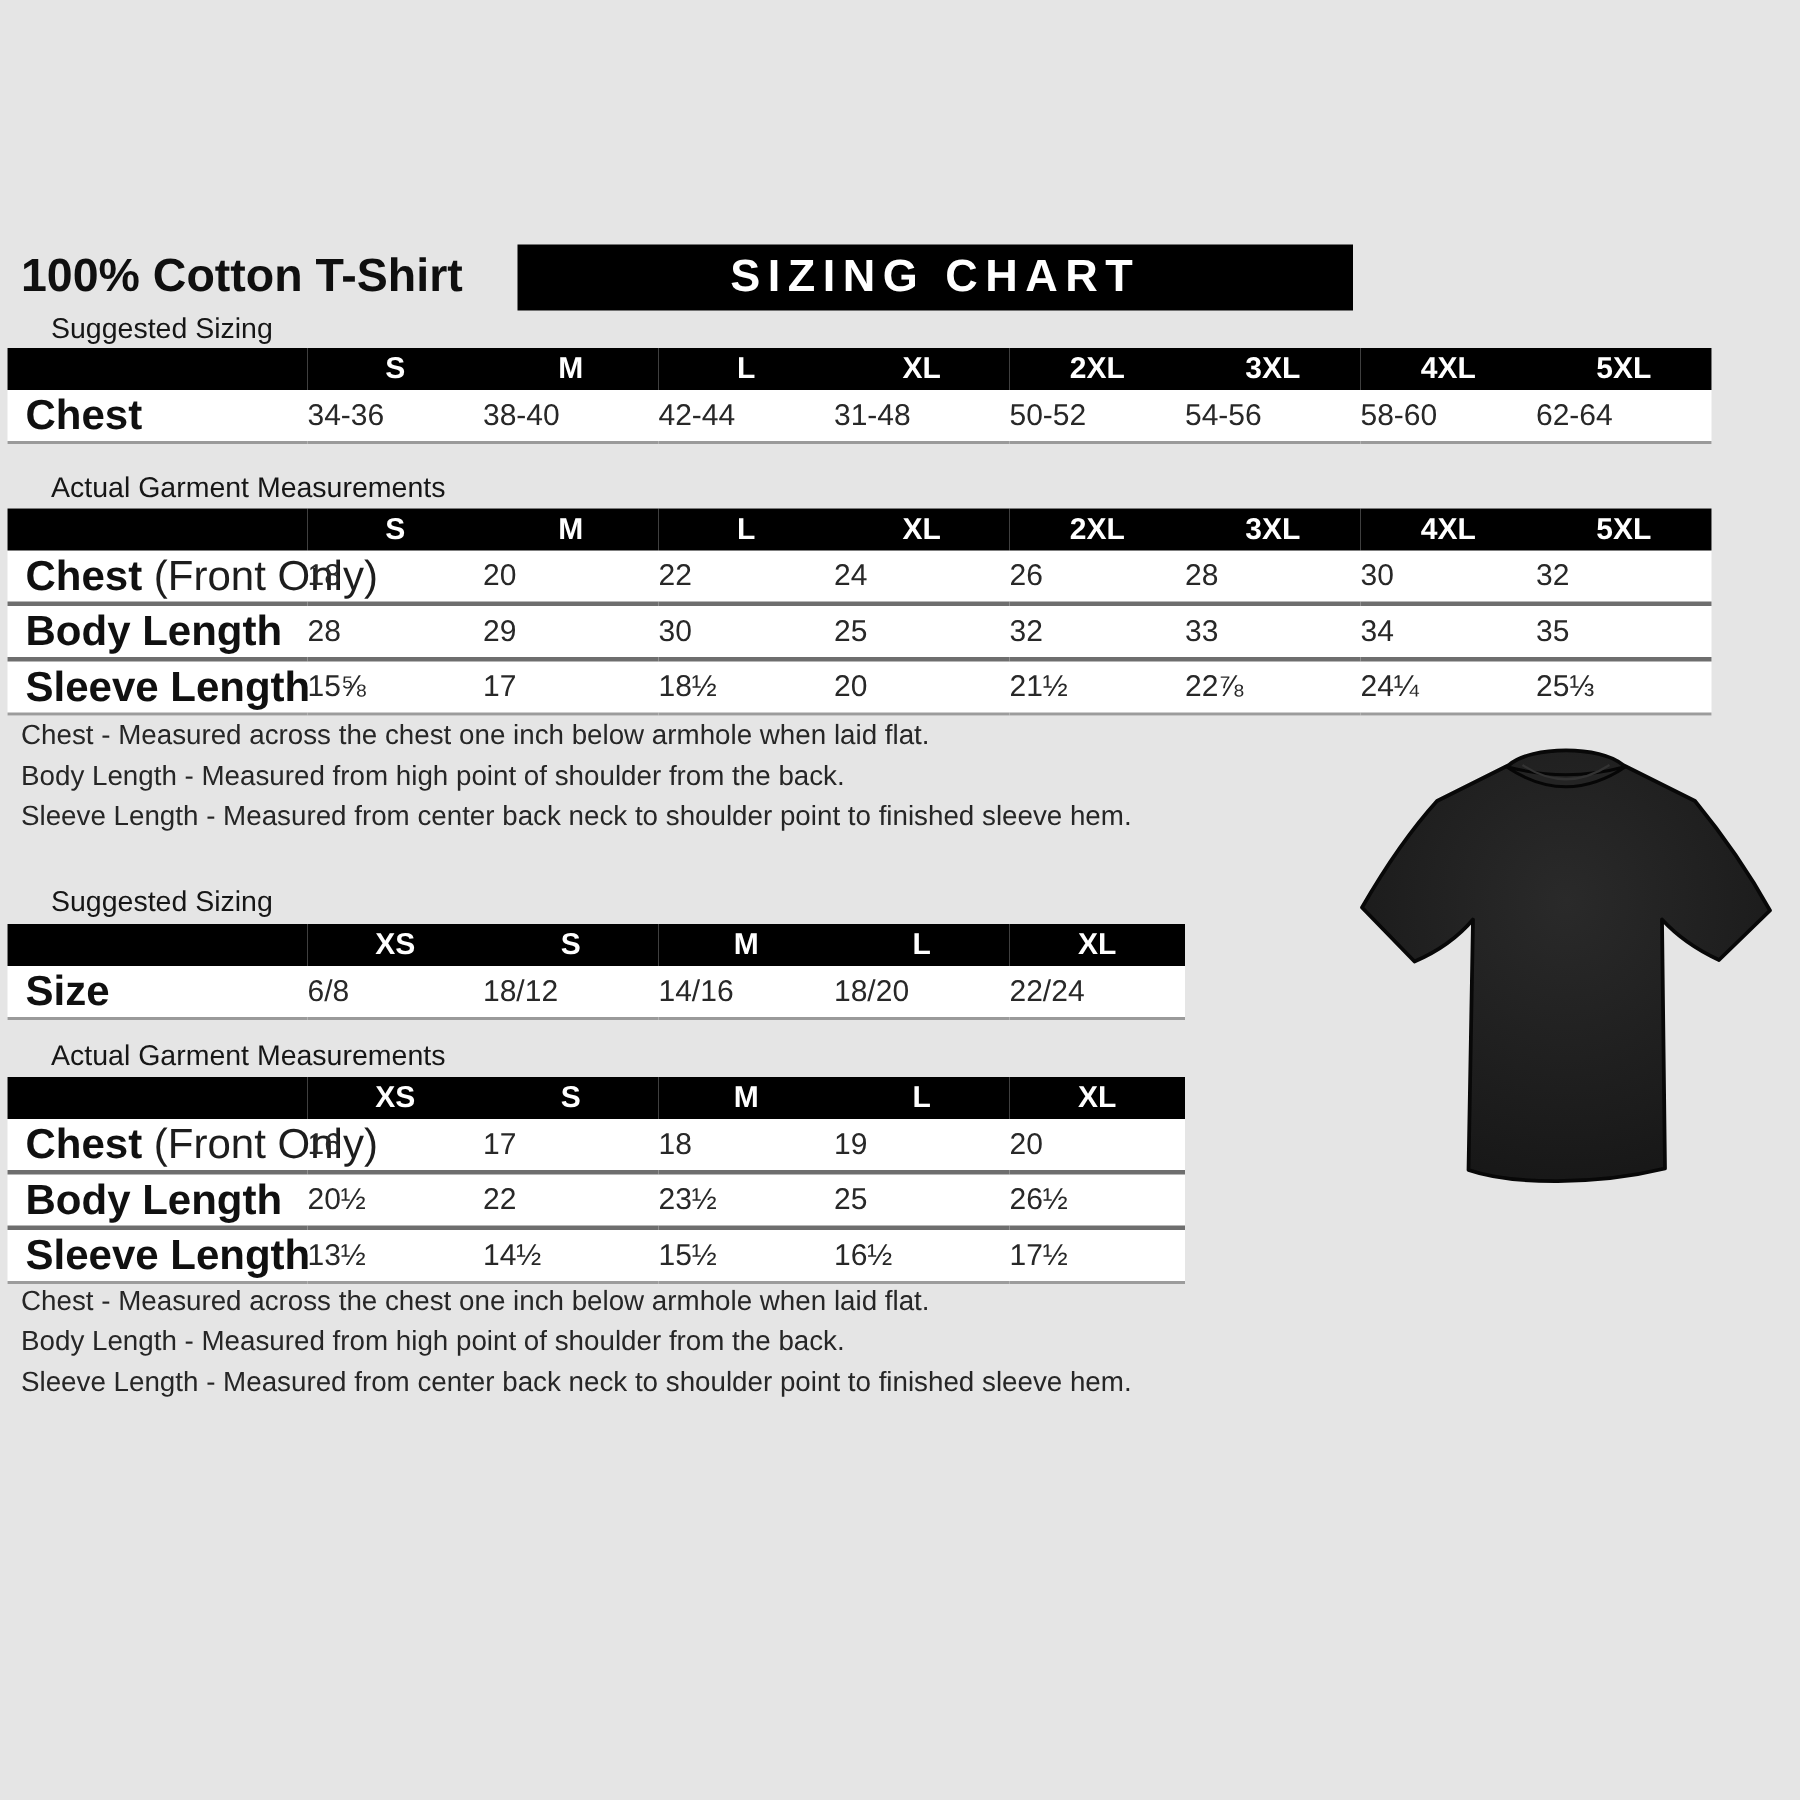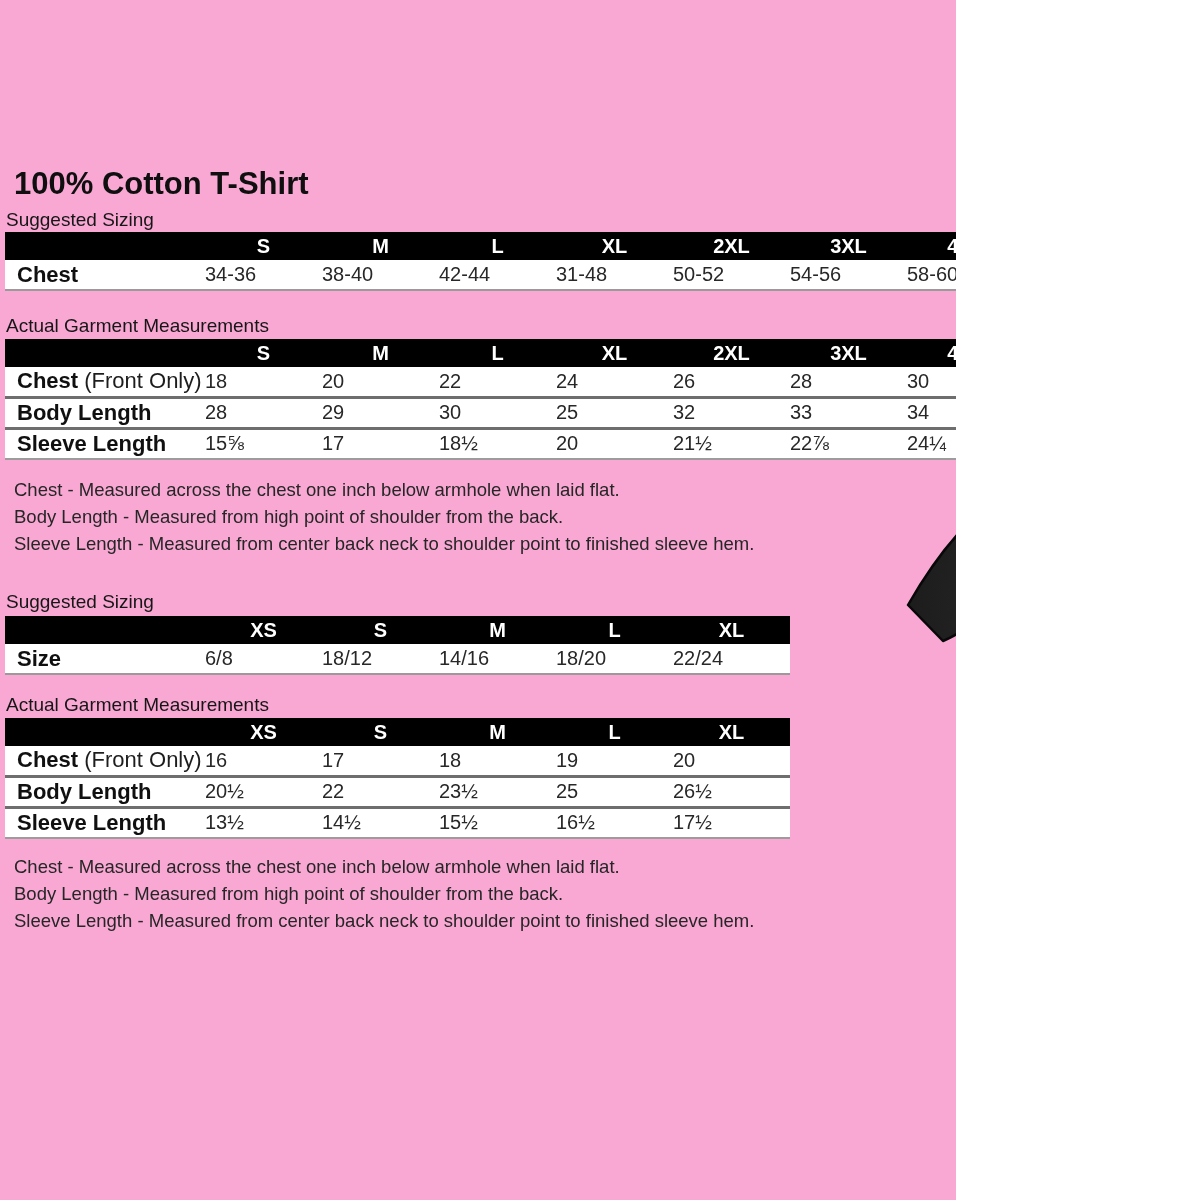--- a/index.html
+++ b/index.html
@@ -1,63 +1,64 @@
 <!DOCTYPE html>
 <html><head>
 <meta charset="utf-8">
 <style>
   html,body{margin:0;padding:0;background:#ffffff;}
   .page{
-    position:relative;width:956px;height:1200px;background:#f9a8d4;overflow:hidden;
+    position:relative;width:1200px;height:1200px;background:#e5e5e5;overflow:hidden;
     font-family:"Liberation Sans", sans-serif;color:#1a1a1a;
   }
   .h-title{position:absolute;font-weight:bold;font-size:31px;color:#0f0f0f;white-space:nowrap;}
   #adult-title{left:14px;top:166px;}
   #youth-title{left:5px;top:551px;}
   .banner{
     position:absolute;left:345px;top:163px;width:557px;height:44px;background:#000000;
     color:#ffffff;display:flex;align-items:center;justify-content:center;
     font-weight:bold;font-size:30px;letter-spacing:5px;white-space:nowrap;
   }
-  .section-label{position:absolute;font-size:19px;color:#161616;white-space:nowrap;}
+  .section-label{position:absolute;font-size:19px;color:#161616;white-space:nowrap;margin-left:28px;}
   #adult-suggested-label{left:6px;top:209px;}
   #adult-actual-label{left:6px;top:315px;}
   #youth-suggested-label{left:6px;top:591px;}
   #youth-actual-label{left:6px;top:694px;}
 
   table{border-collapse:collapse;table-layout:fixed;position:absolute;background:#fff;}
   #adult-suggested-table{left:5px;top:232px;width:1136px;}
   #adult-actual-table{left:5px;top:339px;width:1136px;}
   #youth-suggested-table{left:5px;top:616px;width:785px;}
   #youth-actual-table{left:5px;top:718px;width:785px;}
 
   col.labelcol{width:200px;}
   thead tr{height:28px;}
   thead th{background:#000000;color:#ffffff;font-weight:bold;font-size:20px;text-align:center;padding:0;}
   tbody tr{height:30px;}
   td{text-align:left;font-size:20px;color:#282828;padding:0;}
-  tbody th.label-col{text-align:left;padding-left:12px;font-weight:bold;font-size:22px;color:#101010;white-space:nowrap;}
+  tbody th.label-col{text-align:left;padding-left:12px;font-weight:bold;font-size:28px;color:#101010;white-space:nowrap;}
   .suffix{font-weight:normal;color:#1d1d1d;}
   table.suggested tbody tr{border-bottom:2px solid #9a9a9a;}
   table.actual tbody tr{border-bottom:3px solid #6e6e6e;}
   table.actual tbody tr:last-child{border-bottom:2px solid #9c9c9c;}
 
   .notes{position:absolute;left:14px;margin-top:16px;}
   #adult-notes{top:464px;}
   #youth-notes{top:841px;}
   .note{font-size:18.5px;color:#262626;margin-bottom:8px;line-height:19px;white-space:nowrap;}
 
   #tshirt-wrap{position:absolute;left:893px;top:486px;width:302px;height:315px;}
 </style>
 </head>
 <body>
 
 <div class="page">
 
   <div class="h-title" id="adult-title">100% Cotton T-Shirt</div>
+  <div class="banner">SIZING CHART</div>
 
   <div class="section-label" id="adult-suggested-label">Suggested Sizing</div>
   <table class="suggested" id="adult-suggested-table">
     <colgroup>
         <col class="labelcol">
       </colgroup>
     <thead>
         <tr>
           <th class="label-col"></th>
           <th>S</th>

